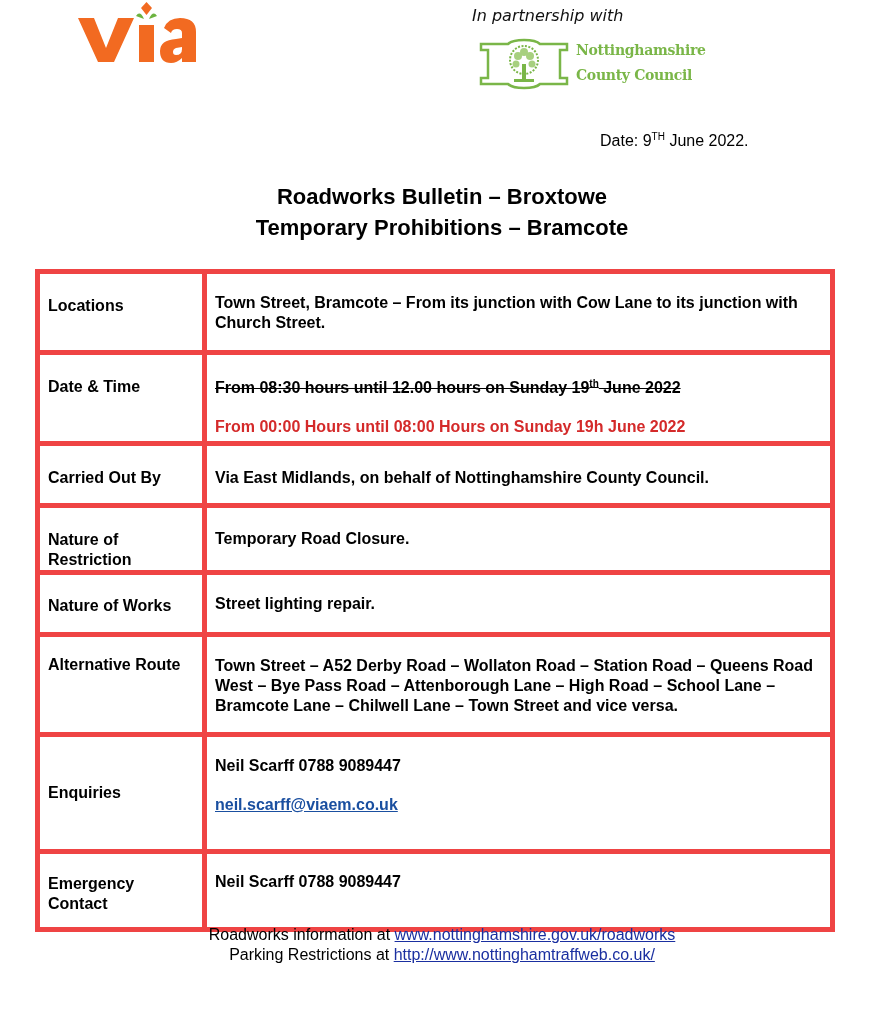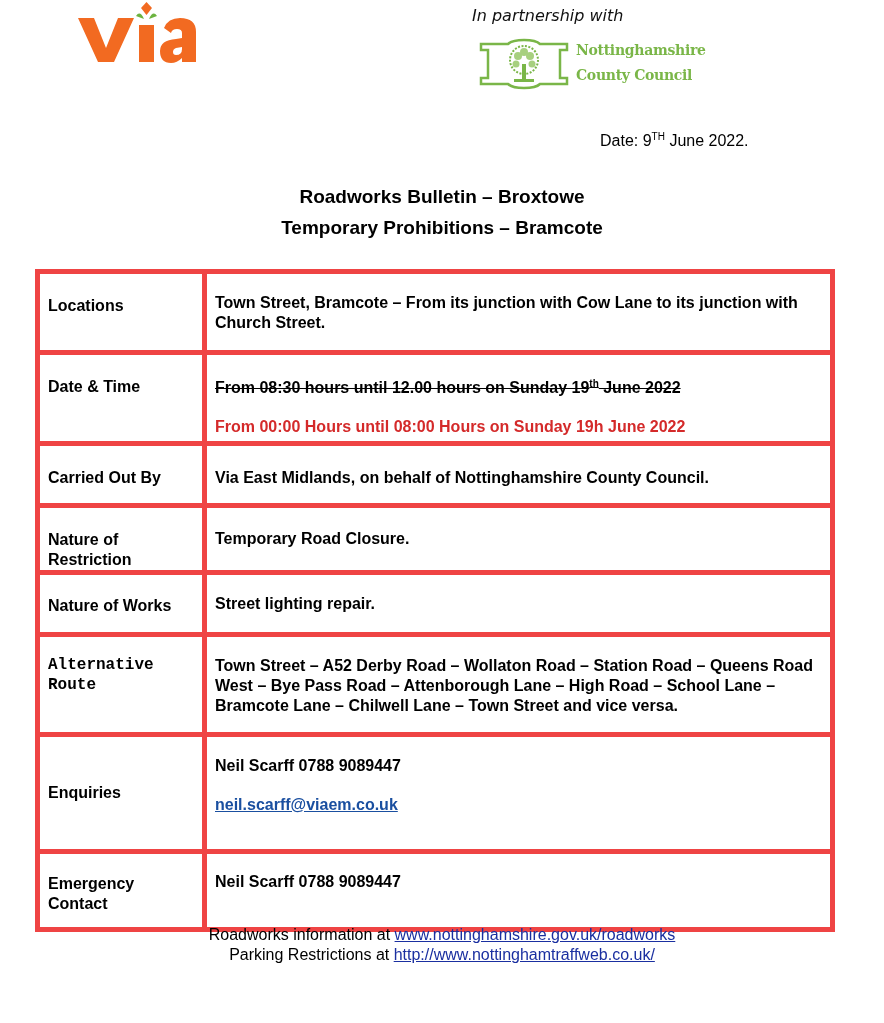--- a/index.html
+++ b/index.html
@@ -4,21 +4,21 @@
 <style>
   html, body { margin:0; padding:0; background:#ffffff; }
   body { width:884px; height:1023px; position:relative; overflow:hidden; font-family:"Liberation Sans", sans-serif; color:#000; }
   .via-logo { position:absolute; left:76px; top:0px; width:125px; height:70px; }
   .partner-text { position:absolute; left:472px; top:6px; font-family:"DejaVu Sans", sans-serif; font-style:italic; font-size:16px; color:#111; }
   .ncc-logo { position:absolute; left:478px; top:38px; width:340px; height:54px; }
   .ncc-emblem { position:absolute; left:0; top:0; width:92px; height:52px; }
   .ncc-name { position:absolute; left:98px; top:0px; font-family:"DejaVu Serif", serif; font-weight:bold; color:#7ab648; font-size:14px; line-height:25px; letter-spacing:-0.3px; }
   .date-line { position:absolute; left:600px; top:131px; font-size:16px; }
   .date-line sup { font-size:10px; vertical-align:6px; }
-  .title { position:absolute; left:0; width:884px; top:181px; text-align:center; font-weight:bold; font-size:19px; line-height:31px; }
+  .title { position:absolute; left:0; width:884px; top:181px; text-align:center; font-weight:bold; font-size:22px; line-height:31px; }
   table.bulletin { position:absolute; left:35px; top:269px; width:800px; border-collapse:collapse; }
   table.bulletin td { border:5px solid #ef4444; vertical-align:top; font-weight:bold; font-size:16px; line-height:20px; }
   td.label { width:146px; padding:0 8px; }
   td.value { padding:0 8px; }
   .strike { text-decoration:line-through; }
   .red { color:#d42a2a; }
   a.link { color:#1a4fa0; text-decoration:underline; }
   .footer { position:absolute; left:0; width:884px; top:925px; text-align:center; font-size:16px; line-height:20px; }
   .footer a { color:#1a2fa0; text-decoration:underline; }
 </style>
@@ -84,21 +84,21 @@
   </tr>
   <tr style="height:63px;">
     <td class="label" style="padding-top:22px;">Nature of Restriction</td>
     <td class="value" style="padding-top:21px;">Temporary Road Closure.</td>
   </tr>
   <tr style="height:62px;">
     <td class="label" style="padding-top:21px;">Nature of Works</td>
     <td class="value" style="padding-top:19px;">Street lighting repair.</td>
   </tr>
   <tr style="height:100px;">
-    <td class="label" style="padding-top:18px;font-family:Liberation Mono, monospace;">Alternative Route</td>
+    <td class="label" style="padding-top:18px;">Alternative Route</td>
     <td class="value" style="padding-top:19px;">Town Street – A52 Derby Road – Wollaton Road – Station Road – Queens Road West – Bye Pass Road – Attenborough Lane – High Road – School Lane – Bramcote Lane – Chilwell Lane – Town Street and vice versa.</td>
   </tr>
   <tr style="height:117px;">
     <td class="label" style="vertical-align:middle;">Enquiries</td>
     <td class="value" style="padding-top:19px;">
       <div>Neil Scarff 0788 9089447</div>
       <div style="margin-top:19px;"><a class="link" href="#">neil.scarff@viaem.co.uk</a></div>
     </td>
   </tr>
   <tr style="height:78px;">

